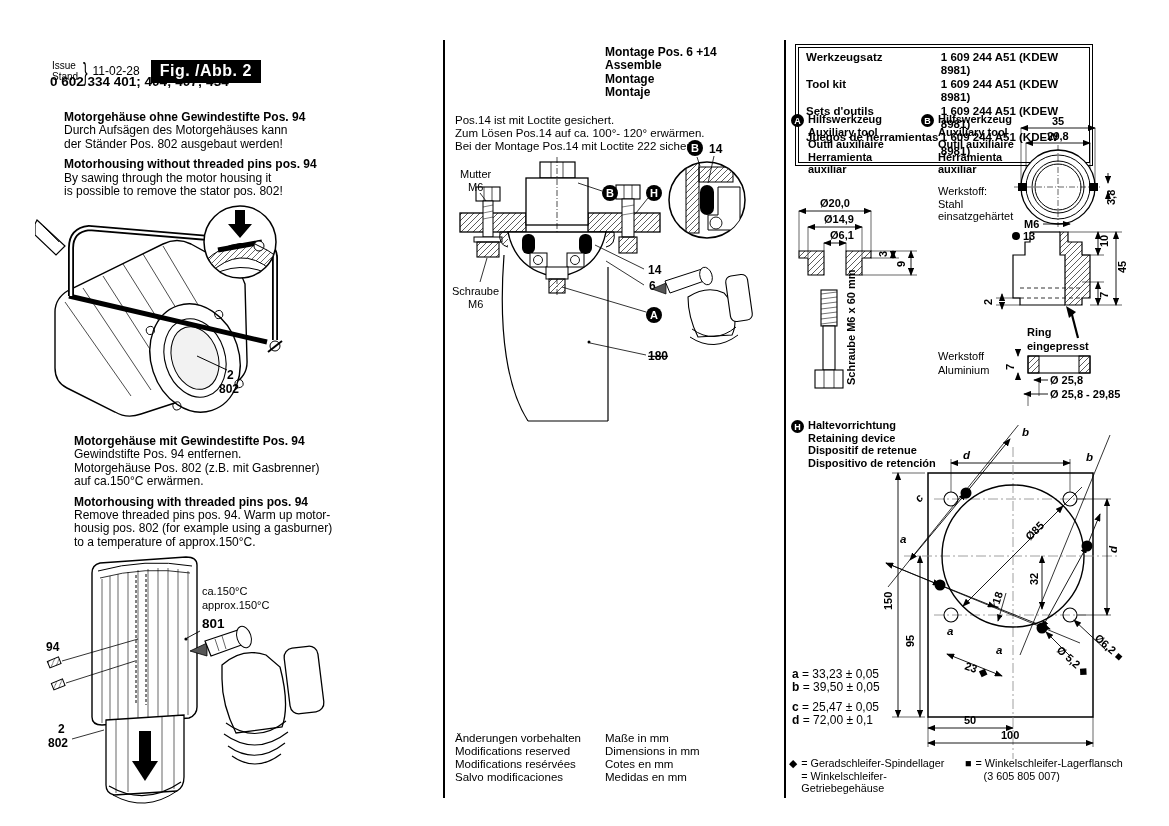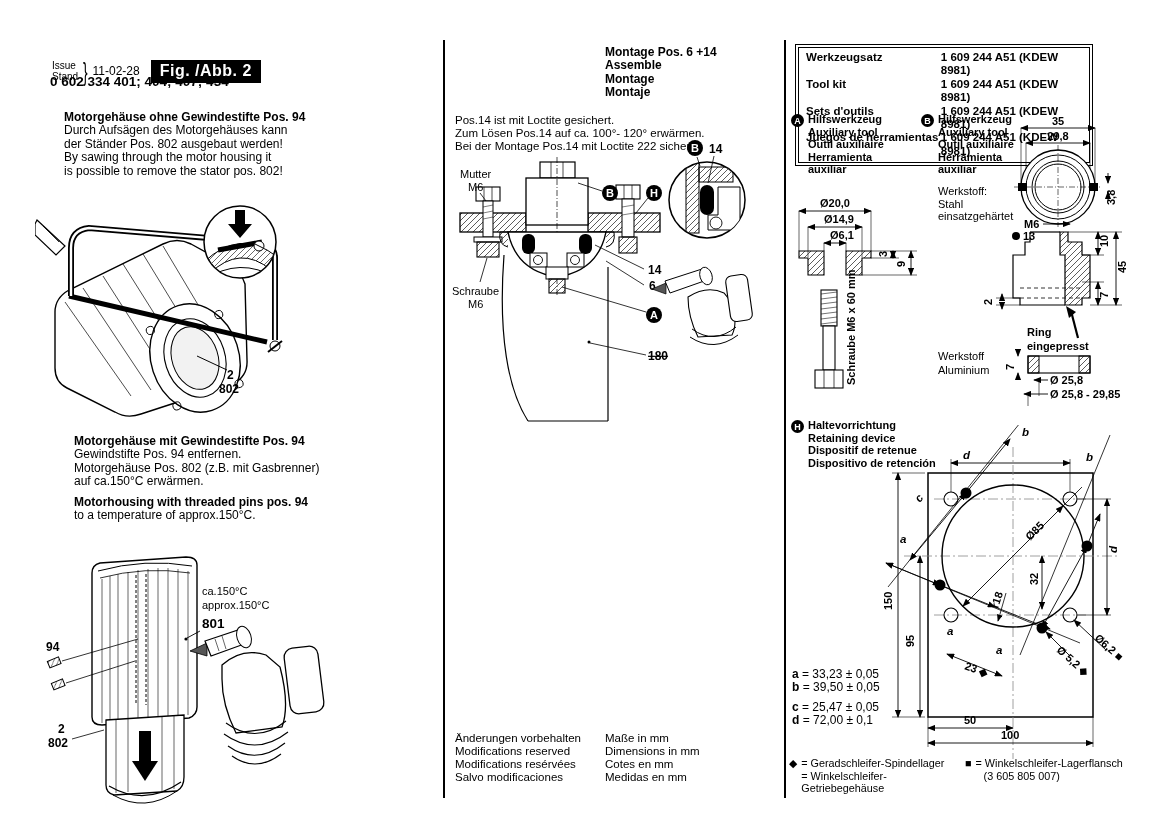--- a/index.html
+++ b/index.html
@@ -50,20 +50,21 @@
     </div>
     <div class="brace">}</div>
     <div class="t12" style="margin-right:8px;">11-02-28</div>
     <div class="figbox">Fig. /Abb. 2</div>
   </div>
 
   <div class="abs t12" style="left:64px;top:111px;width:350px;">
     <div class="b">Motorgehäuse ohne Gewindestifte Pos. 94</div>
     <div>Durch Aufsägen des Motorgehäuses kann</div>
     <div>der Ständer Pos. 802 ausgebaut werden!</div>
+    <div class="b" style="margin-top:7px;">Motorhousing without threaded pins pos. 94</div>
     <div>By sawing through the motor housing it</div>
     <div>is possible to remove the stator pos. 802!</div>
   </div>
 
   <svg class="abs" style="left:35px;top:200px;" width="295" height="228" viewBox="0 0 295 228">
     <defs>
       <pattern id="h1" width="6" height="6" patternUnits="userSpaceOnUse">
         <path d="M0,6 L6,0" stroke="#444" stroke-width=".8"></path>
       </pattern>
       <clipPath id="dc1">
@@ -117,20 +118,22 @@
     <text class="lbl" x="192" y="179">2</text>
     <text class="lbl" x="184" y="193">802</text>
   </svg>
 
   <div class="abs t12" style="left:62px;top:435px;width:350px;margin-left:12px;">
     <div class="b">Motorgehäuse mit Gewindestifte Pos. 94</div>
     <div>Gewindstifte Pos. 94 entfernen.</div>
     <div>Motorgehäuse Pos. 802 (z.B. mit Gasbrenner)</div>
     <div>auf ca.150°C erwärmen.</div>
     <div class="b" style="margin-top:7px;">Motorhousing with threaded pins pos. 94</div>
+    <div>Remove threaded pins pos. 94. Warm up motor-</div>
+    <div>housig pos. 802 (for example using a gasburner)</div>
     <div>to a temperature of approx.150°C.</div>
   </div>
 
   <svg class="abs" style="left:40px;top:555px;" width="335" height="252" viewBox="0 0 335 252">
     <defs>
       <pattern id="h2" width="6" height="6" patternUnits="userSpaceOnUse">
         <path d="M0,6 L6,0" stroke="#444" stroke-width=".8"></path>
       </pattern>
     </defs>
 

